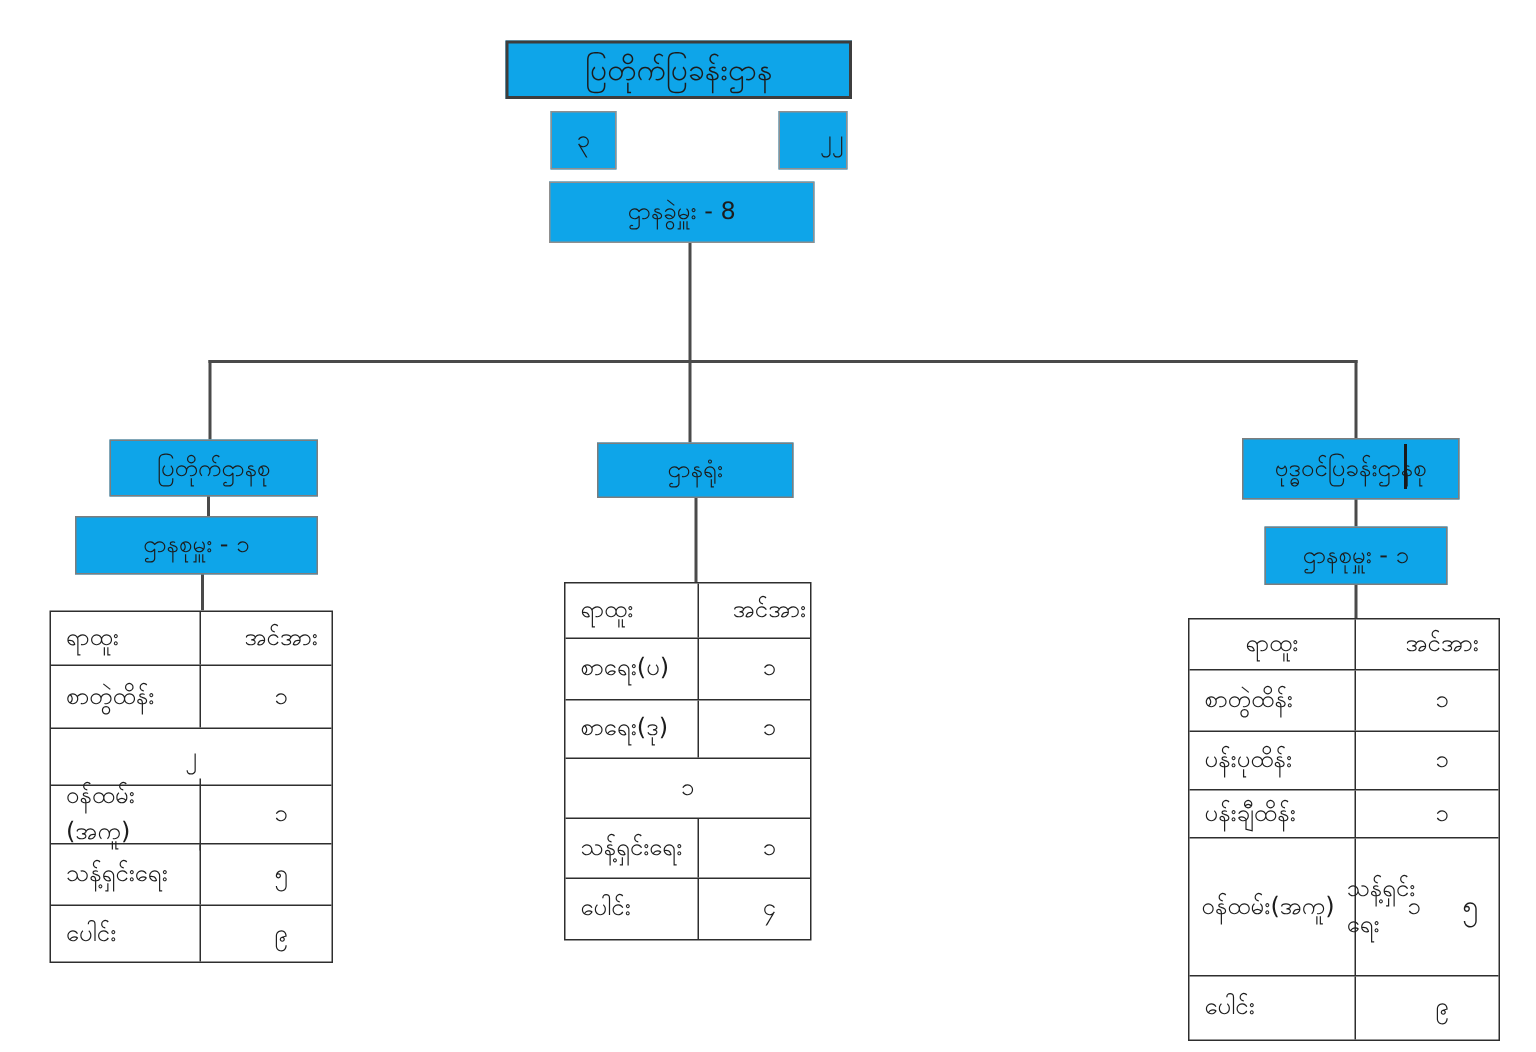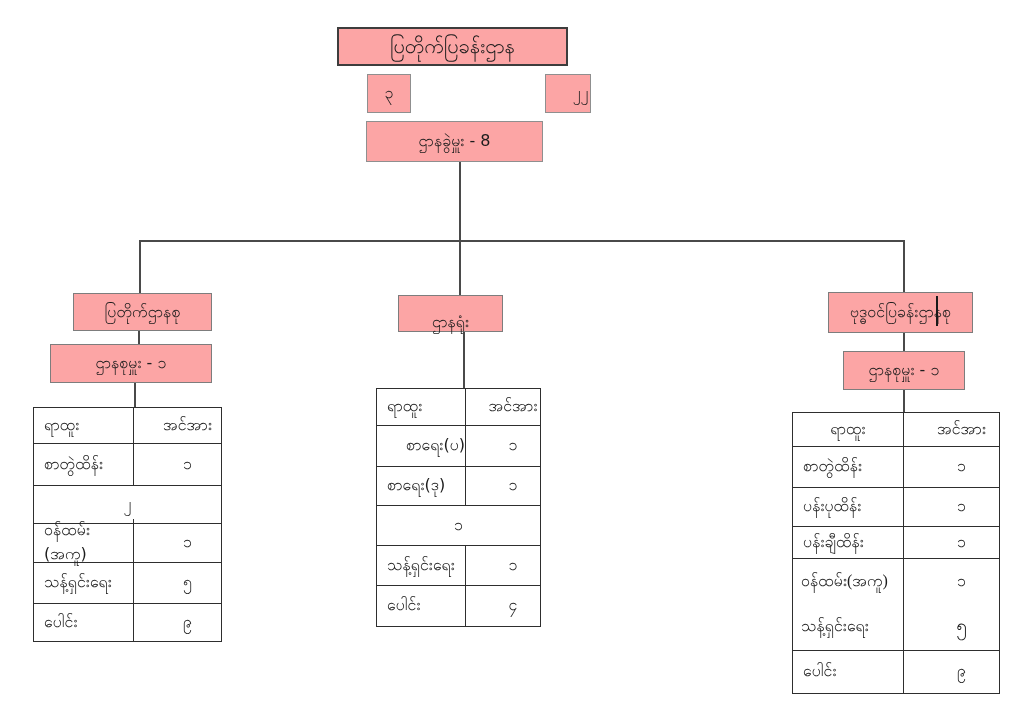--- a/index.html
+++ b/index.html
@@ -2,55 +2,55 @@
 <html><head>
 <meta charset="utf-8">
 <style>
   html,body{margin:0;padding:0;background:#ffffff;}
   #page{
     position:relative;width:1024px;height:701px;background:#ffffff;overflow:hidden;
     font-family:"DejaVu Sans","Liberation Sans",sans-serif;color:#1c1c1c;
   }
   .box{
     position:absolute;display:flex;align-items:center;justify-content:center;
-    background:#fca5a5;border:1.5px solid #7d7d7d;font-size:16px;text-align:center;
+    background:#0ea5e9;border:1.5px solid #7d7d7d;font-size:16px;text-align:center;
     box-sizing:border-box;line-height:1.15;
   }
   .box.title{border:2px solid #3d3d3d;font-size:20px;}
   .box.light{border-color:#8f8f8f;}
   .line{position:absolute;background:#4a4a4a;}
   .tbl{
     position:absolute;border:1.5px solid #2e2e2e;background:#ffffff;box-sizing:border-box;
     font-size:16px;
   }
   .trow{display:flex;border-bottom:1.5px solid #2e2e2e;box-sizing:border-box;align-items:stretch;gap:20px;}
   .trow:last-child{border-bottom:none;}
   .c1{display:flex;align-items:center;box-sizing:border-box;border-right:1.5px solid #2e2e2e;
       padding-left:10px;}
   .c2{display:flex;align-items:center;justify-content:center;box-sizing:border-box;flex:1;}
   .c1.center{justify-content:center;padding-left:0;}
-  .merged .c1, .merged .c2{flex-direction:column;justify-content:space-between;align-items:stretch;font-family:Liberation Serif, serif;}
+  .merged .c1, .merged .c2{flex-direction:row;justify-content:space-between;align-items:stretch;}
   .merged .c1{padding-left:0;}
   .sub{display:flex;align-items:center;flex:1;}
   .sub.lab{padding-left:8px;}
   .sub.num{justify-content:center;}
 </style>
 </head>
 <body>
 
 <div id="page">
 
   <div class="box title" style="left:337px;top:27px;width:231px;height:39px;">
     <span>ပြတိုက်ပြခန်းဌာန</span>
   </div>
 
   <div class="box light" style="left:367px;top:74px;width:44px;height:39px;">
     <span>၃</span>
   </div>
-  <div class="box light" style="left:545px;top:74px;width:46px;height:39px;padding-left:25px;">
+  <div class="box light" style="left:519px;top:74px;width:46px;height:39px;padding-left:25px;">
     <span>၂၂</span>
   </div>
 
   <div class="box light" style="left:366px;top:121px;width:177px;height:41px;">
     <span>ဌာနခွဲမှူး - 8</span>
   </div>
 
   <div class="line" style="left:459px;top:162px;width:2px;height:79px;"></div>
   <div class="line" style="left:139px;top:240px;width:766px;height:2px;"></div>
   <div class="line" style="left:139px;top:240px;width:2px;height:53px;"></div>
@@ -107,36 +107,36 @@
     <div class="trow" style="height:37px;">
       <div class="c1" style="width:100px;">
           <span>ပေါင်း</span>
         </div>
       <div class="c2">
           <span>၉</span>
         </div>
     </div>
   </div>
 
-  <div class="box" style="left:398px;top:295px;width:105px;height:37px;align-items:flex-end;">
+  <div class="box" style="left:398px;top:295px;width:131px;height:37px;">
     <span>ဌာနရုံး</span>
   </div>
   <div class="line" style="left:463px;top:332px;width:2px;height:56px;"></div>
 
   <div class="tbl" style="left:376px;top:388px;width:165px;">
     <div class="trow" style="height:37px;">
       <div class="c1" style="width:89px;">
           <span>ရာထူး</span>
         </div>
       <div class="c2">
           <span>အင်အား</span>
         </div>
     </div>
     <div class="trow" style="height:41px;">
-      <div class="c1" style="width:89px;justify-content:flex-end;">
+      <div class="c1" style="width:89px;">
           <span>စာရေး(ပ)</span>
         </div>
       <div class="c2">
           <span>၁</span>
         </div>
     </div>
     <div class="trow" style="height:39px;">
       <div class="c1" style="width:89px;">
           <span>စာရေး(ဒု)</span>
         </div>

